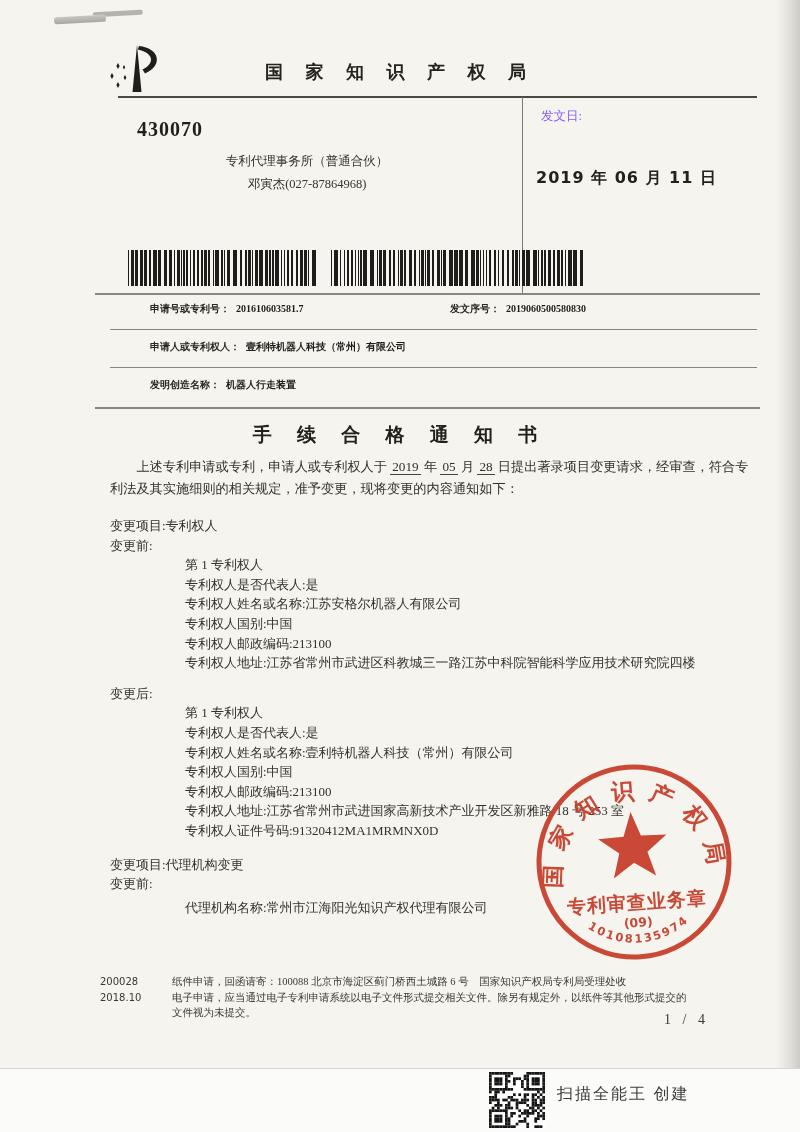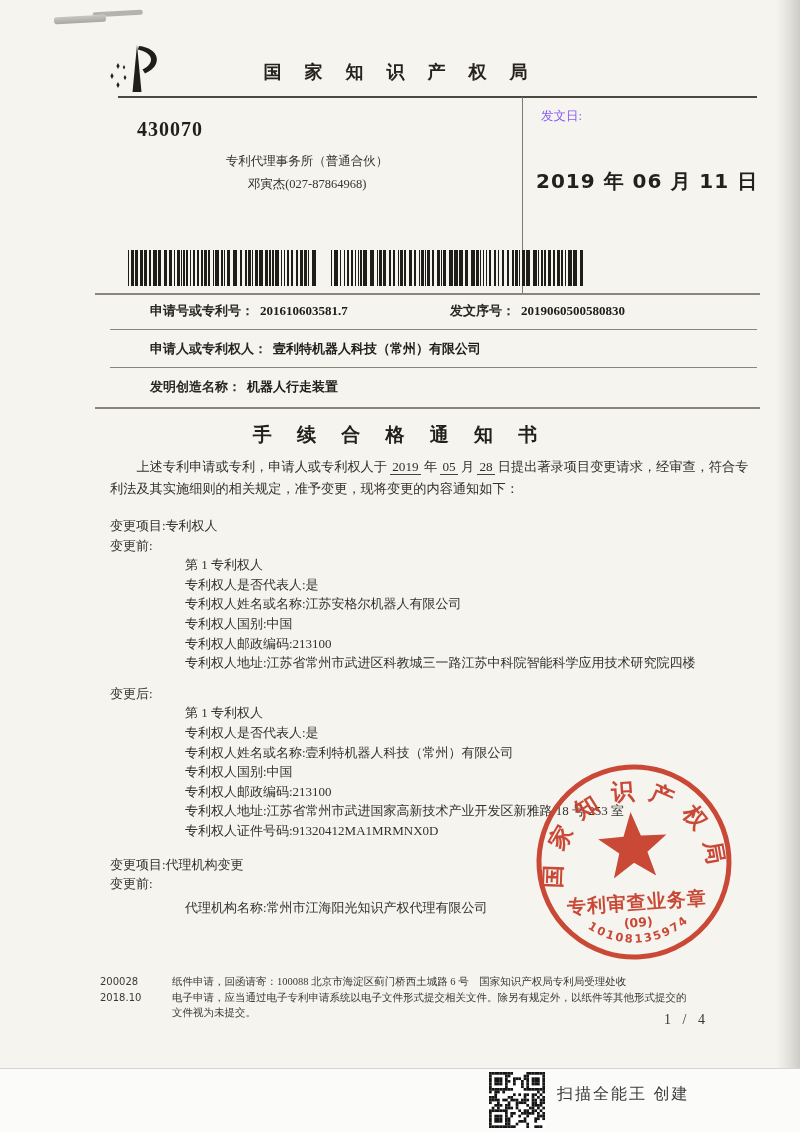--- a/index.html
+++ b/index.html
@@ -10,39 +10,39 @@
     font-family:"Liberation Serif","DejaVu Serif",serif;
     color:#33302a;
   }
   .edge-right{position:absolute;top:0;right:0;width:24px;height:1070px;
     background:linear-gradient(90deg,rgba(0,0,0,0) 0%,rgba(110,108,100,.14) 55%,rgba(90,88,82,.26) 100%);}
   .staple{position:absolute;left:54px;top:16px;width:52px;height:7px;border-radius:3px;
     background:linear-gradient(180deg,#c9c7c2,#a9a7a1);transform:rotate(-3deg);
     box-shadow:38px -4px 0 -1px #b5b3ad;}
   .logo{position:absolute;left:106px;top:40px;}
   .header-title{position:absolute;left:190px;right:190px;top:60px;text-align:center;
-    font-family:Liberation Sans, sans-serif;font-weight:bold;
+    font-family:Liberation Serif, serif;font-weight:bold;
     font-size:18px;letter-spacing:9px;color:#26231f;white-space:nowrap;}
   .header-rule{position:absolute;left:118px;top:96px;width:639px;height:2px;background:#4c4842;}
   .datebox-line{position:absolute;left:522px;top:97px;width:1px;height:196px;background:#7d796f;}
   .dispatch-label{position:absolute;left:541px;top:108px;font-size:12.5px;color:#8b5cf6;}
   .dispatch-date{position:absolute;left:536px;top:168px;font-family:"DejaVu Sans","Liberation Sans",sans-serif;
-    font-weight:bold;font-size:20px;letter-spacing:1px;color:#23211d;}
+    font-weight:bold;font-size:16px;letter-spacing:1px;color:#23211d;}
   .postcode{position:absolute;left:137px;top:118px;font-weight:bold;font-size:20px;letter-spacing:1px;color:#211f1b;}
   .addr{position:absolute;left:104px;top:150px;width:406px;text-align:center;font-size:12.5px;line-height:22.5px;color:#37332c;}
   .barcode{position:absolute;top:250px;height:36px;display:flex;align-items:stretch;overflow:hidden;}
   .barcode i{display:block;background:#1e1d1a;height:100%;flex:0 0 auto;}
   #barcode-1{left:128px;width:188px;}
   #barcode-2{left:331px;width:252px;}
   .rule{position:absolute;background:#8b8679;height:1px;}
   .rule-a{left:95px;top:293px;width:665px;height:2px;}
   .rule-b{left:110px;top:329px;width:647px;}
   .rule-c{left:110px;top:367px;width:647px;}
   .rule-d{left:95px;top:407px;width:665px;height:2px;}
-  .inforow{position:absolute;font-size:13px;white-space:nowrap;padding-left:20px;}
+  .inforow{position:absolute;font-size:10px;white-space:nowrap;padding-left:20px;}
   .inforow b{font-weight:bold;color:#2a2721;}
   .inforow .val{font-weight:bold;color:#1f1d19;margin-left:6px;}
   .row1a{left:130px;top:302px;} .row1b{left:430px;top:302px;}
   .row2{left:130px;top:340px;} .row3{left:130px;top:378px;}
   .doc-title{position:absolute;left:0;right:0;top:422px;text-align:center;
     font-family:"Liberation Sans","DejaVu Sans",sans-serif;font-weight:bold;
     font-size:19px;letter-spacing:10px;color:#23201c;}
   .body-para{position:absolute;left:110px;top:456px;width:640px;font-size:13.2px;line-height:21.5px;
     text-indent:2em;color:#332f29;}
   .uline{border-bottom:1px solid #46423b;padding:0 2px;}

